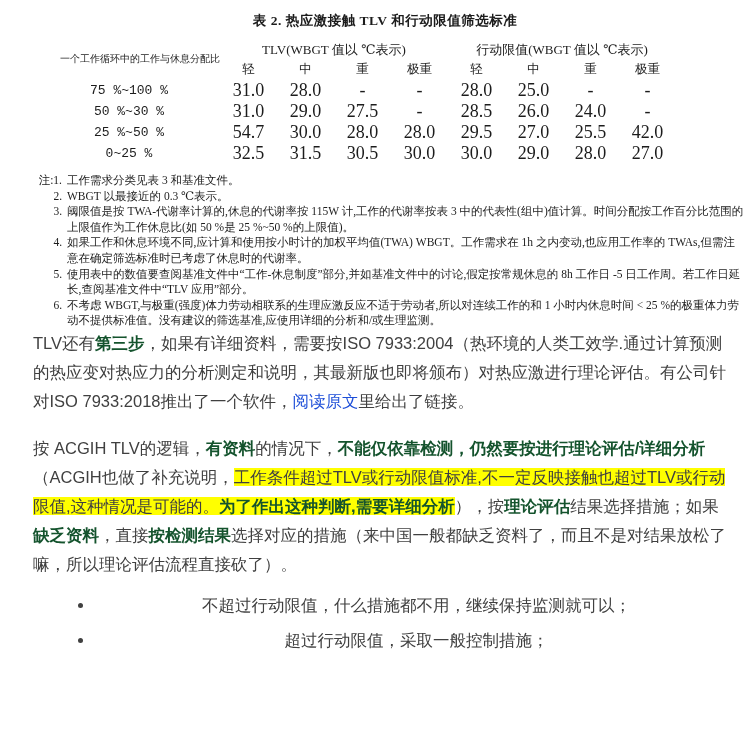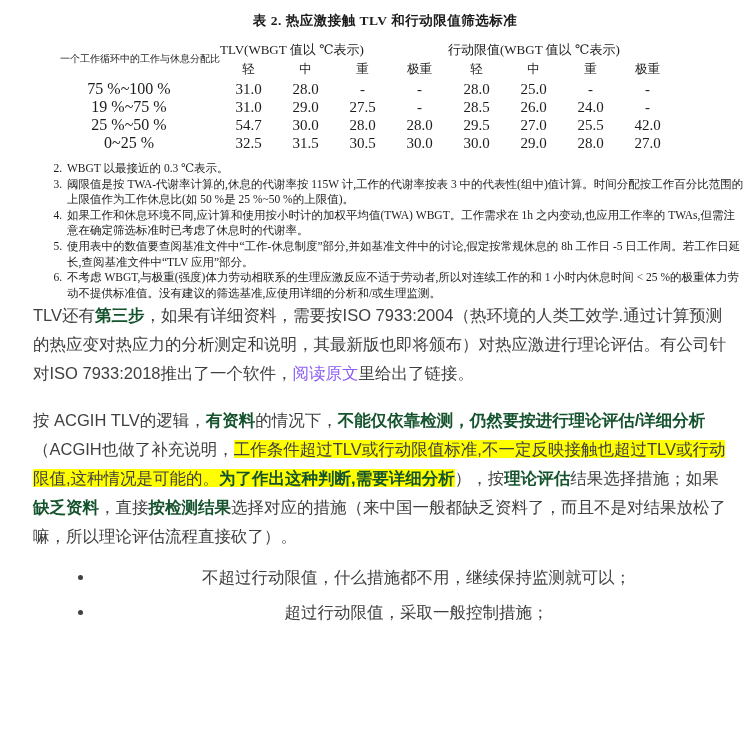--- a/index.html
+++ b/index.html
@@ -24,24 +24,24 @@
   }
   table.screen {
     border-collapse: collapse;
     margin: 8px 0 0 30px;
     table-layout: fixed;
   }
   table.screen th, table.screen td { padding: 0; font-weight: 400; }
   .col-label { width: 182px; }
   .col-v { width: 57px; }
   .th-ratio { font-size: 10px; text-align: right; vertical-align: middle; }
-  .th-group { font-size: 13px; text-align: left; height: 21px; vertical-align: bottom; }
+  .th-group { font-size: 13px; text-align: center; height: 21px; vertical-align: bottom; }
   .th-sev { font-size: 12.5px; text-align: center; height: 21px; vertical-align: middle; }
-  td.rl { font-size: 16px; text-align: center; height: 17.5px; }
-  td.val { font-size: 15px; text-align: center; height: 17.5px; }
+  td.rl { font-size: 13px; text-align: center; height: 17.5px; font-family: Liberation Mono, monospace; }
+  td.val { font-size: 18px; text-align: center; height: 17.5px; }
 
   .notes {
     margin: 9px 0 0 22px;
     width: 714px;
     font-size: 11.5px;
     line-height: 15.6px;
     color: #1c1c1c;
   }
   .note { display: flex; }
   .note-num { flex: none; width: 37px; text-align: right; padding-right: 5px; white-space: nowrap; }
@@ -52,21 +52,21 @@
     font-family: "Liberation Sans", "DejaVu Sans", sans-serif;
     color: #404040;
     font-size: 16.5px;
     line-height: 29px;
     padding: 0 28px 0 25px;
   }
   .article p { margin: 0 0 18px; }
   .article p.first { margin-top: 17px; }
   .article strong { font-weight: 700; color: #14532d; }
   .hl { background: #ffff00; }
-  a.link { color: #8b5cf6; text-decoration: none; cursor: pointer; text-align: center; }
+  a.link { color: #1d4ed8; text-decoration: none; cursor: pointer; text-align: center; }
   ul.measures { margin: -6px 0 0; padding-left: 62px; }
   ul.measures li { margin: 0 0 6px; padding-left: 4px; text-align: center; }
 </style>
 </head>
 <body>
 
 <div class="page">
 
   <section class="fig">
     <div class="fig-title">表 2. 热应激接触 TLV 和行动限值筛选标准</div>
@@ -106,21 +106,21 @@
           <td class="val">31.0</td>
           <td class="val">28.0</td>
           <td class="val">-</td>
           <td class="val">-</td>
           <td class="val">28.0</td>
           <td class="val">25.0</td>
           <td class="val">-</td>
           <td class="val">-</td>
         </tr>
         <tr>
-          <td class="rl">19 %~75 %</td>
+          <td class="rl">50 %~30 %</td>
           <td class="val">31.0</td>
           <td class="val">29.0</td>
           <td class="val">27.5</td>
           <td class="val">-</td>
           <td class="val">28.5</td>
           <td class="val">26.0</td>
           <td class="val">24.0</td>
           <td class="val">-</td>
         </tr>
         <tr>
@@ -142,20 +142,24 @@
           <td class="val">30.0</td>
           <td class="val">30.0</td>
           <td class="val">29.0</td>
           <td class="val">28.0</td>
           <td class="val">27.0</td>
         </tr>
       </tbody>
     </table>
 
     <div class="notes">
+      <div class="note">
+        <span class="note-num">注:1.</span>
+        <span class="note-text">工作需求分类见表 3 和基准文件。</span>
+      </div>
       <div class="note">
         <span class="note-num">2.</span>
         <span class="note-text">WBGT 以最接近的 0.3 ℃表示。</span>
       </div>
       <div class="note">
         <span class="note-num">3.</span>
         <span class="note-text">阈限值是按 TWA-代谢率计算的,休息的代谢率按 115W 计,工作的代谢率按表 3 中的代表性(组中)值计算。时间分配按工作百分比范围的上限值作为工作休息比(如 50 %是 25 %~50 %的上限值)。</span>
       </div>
       <div class="note">
         <span class="note-num">4.</span>

